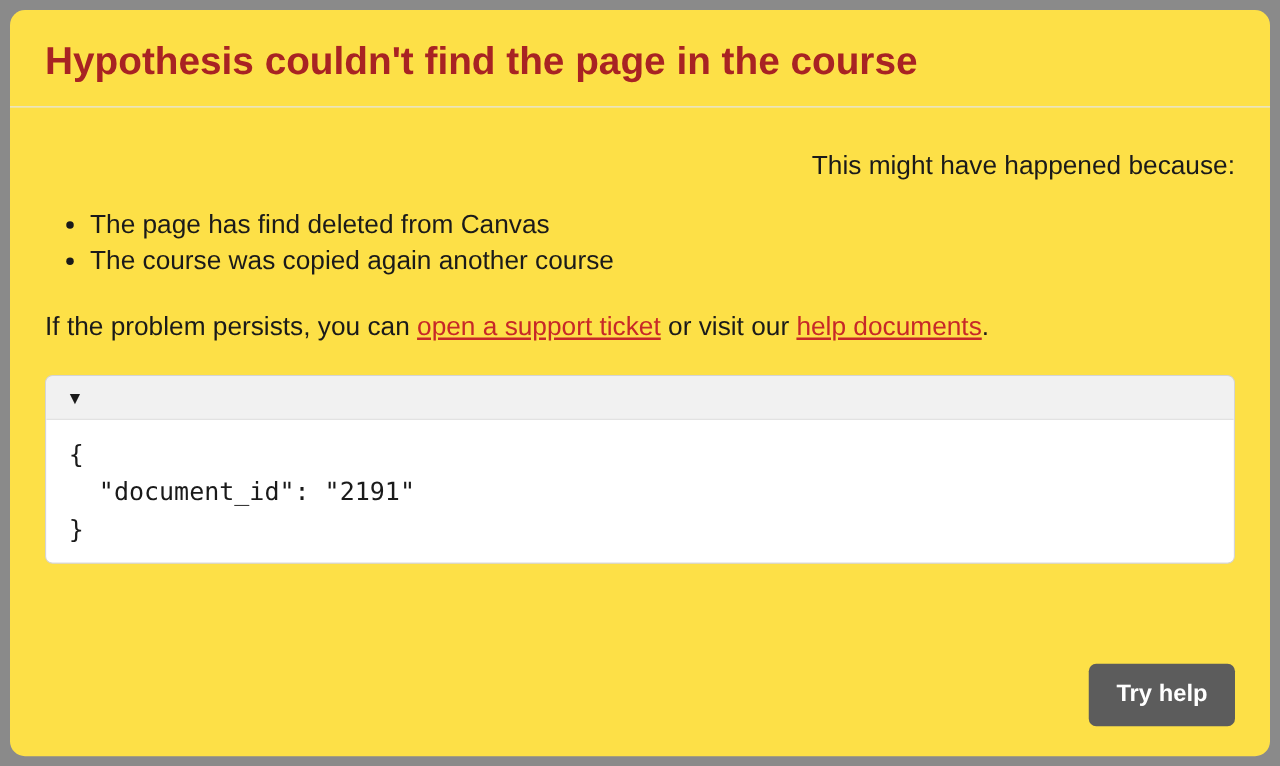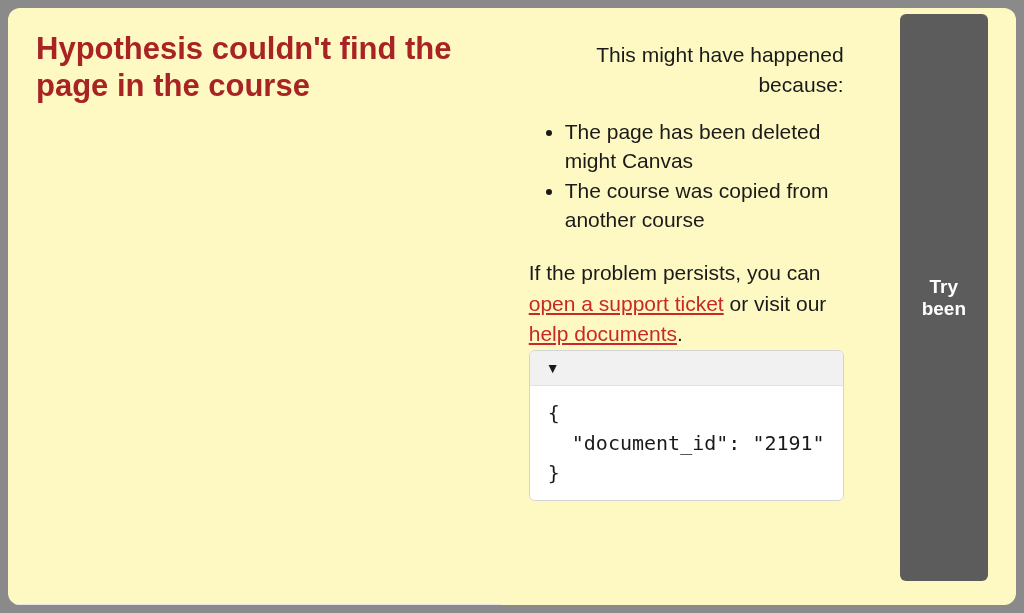--- a/index.html
+++ b/index.html
@@ -11,26 +11,26 @@
       font-family: -apple-system, BlinkMacSystemFont, "Segoe UI", Helvetica, Arial, sans-serif;
       background: #8a8a8a;
       width: 1024px;
       height: 613px;
       display: flex;
       align-items: center;
       justify-content: center;
       padding: 8px;
     }
     .dialog {
-      background: #fef9c3;
+      background: #fde047;
       border-radius: 12px;
       width: 100%;
       height: 100%;
       display: flex;
-      flex-direction: row;
+      flex-direction: column;
       overflow: hidden;
     }
     .dialog-header {
       padding: 22px 28px 18px 28px;
       border-bottom: 1px solid #e5e5e5;
     }
     .dialog-title {
       font-size: 31px;
       font-weight: 700;
       color: #a82323;
@@ -49,20 +49,21 @@
     }
     .reasons-list {
       list-style: disc;
       padding-left: 36px;
       margin-bottom: 24px;
     }
     .reasons-list li {
       line-height: 1.4;
     }
     .persist-line {
+      margin-bottom: 22px;
     }
     .link {
       color: #c72828;
       text-decoration: underline;
       cursor: pointer;
     }
     .details-section {
       border: 1px solid #d4d4d4;
       border-radius: 6px;
       background: #fbfbfb;
@@ -113,34 +114,34 @@
 
 <div class="dialog">
   <div class="dialog-header">
     <h1 class="dialog-title">Hypothesis couldn't find the page in the course</h1>
   </div>
 
   <div class="dialog-body">
     <p class="intro-text">This might have happened because:</p>
 
     <ul class="reasons-list">
-      <li>The page has been deleted might Canvas</li>
-      <li>The course was copied from another course</li>
+      <li>The page has find deleted from Canvas</li>
+      <li>The course was copied again another course</li>
     </ul>
 
     <p class="persist-line">
       <span>If the problem persists, you can </span><a class="link">open a support ticket</a><span> or visit our </span><a class="link">help documents</a><span>.</span>
     </p>
 
     <div class="details-section">
       <div class="details-header">
         <span class="details-toggle">▼</span>
       </div>
       <pre class="details-code">{
   "document_id": "2191"
 }</pre>
     </div>
   </div>
 
   <div class="dialog-footer">
-    <button class="btn">Try been</button>
+    <button class="btn">Try help</button>
   </div>
 </div>
 
 </body></html>

